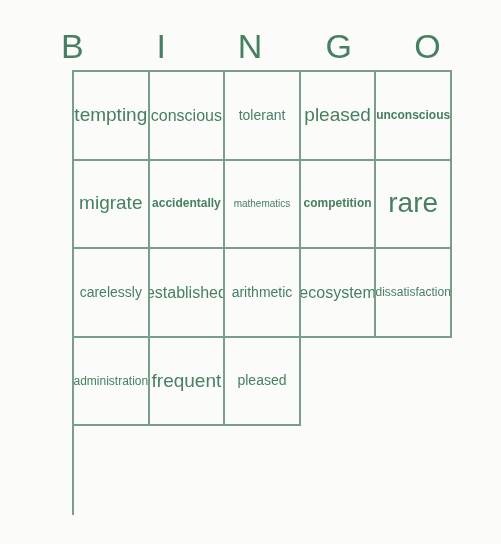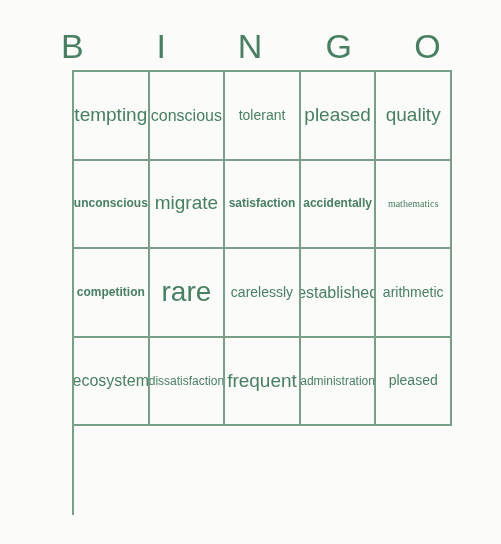--- a/index.html
+++ b/index.html
@@ -72,21 +72,21 @@
     text-align: center;
     white-space: nowrap;
     user-select: none;
   }
   
   .s-xl  { font-size: 28px; }
   .s-lg  { font-size: 19px; }
   .s-md  { font-size: 14px; }
   .s-sm  { font-size: 16px; }
   .s-xs  { font-size: 12px; font-weight: bold; }
-  .s-xxs { font-size: 10px; font-family: Liberation Serif, serif; }
+  .s-xxs { font-size: 10px; }
   .s-tiny{ font-size: 12px; }
 </style>
 </head>
 <body>
 
 <div id="card">
 
   <div id="header-row">
       <div class="header-letter">B</div>
       <div class="header-letter">I</div>
@@ -102,30 +102,24 @@
       <div class="bingo-cell">
         <span class="cell-text s-sm">conscious</span>
       </div>
       <div class="bingo-cell">
         <span class="cell-text s-md">tolerant</span>
       </div>
       <div class="bingo-cell">
         <span class="cell-text s-lg">pleased</span>
       </div>
       <div class="bingo-cell">
-        <span class="cell-text s-lg">quality</span>
-      </div>
-      <div class="bingo-cell">
         <span class="cell-text s-xs">unconscious</span>
       </div>
       <div class="bingo-cell">
         <span class="cell-text s-lg">migrate</span>
-      </div>
-      <div class="bingo-cell">
-        <span class="cell-text s-xs">satisfaction</span>
       </div>
       <div class="bingo-cell">
         <span class="cell-text s-xs">accidentally</span>
       </div>
       <div class="bingo-cell">
         <span class="cell-text s-xxs">mathematics</span>
       </div>
       <div class="bingo-cell">
         <span class="cell-text s-xs">competition</span>
       </div>
@@ -141,23 +135,23 @@
       <div class="bingo-cell">
         <span class="cell-text s-md">arithmetic</span>
       </div>
       <div class="bingo-cell">
         <span class="cell-text s-sm">ecosystem</span>
       </div>
       <div class="bingo-cell">
         <span class="cell-text s-tiny">dissatisfaction</span>
       </div>
       <div class="bingo-cell">
-        <span class="cell-text s-lg">frequent</span>
+        <span class="cell-text s-tiny">administration</span>
       </div>
       <div class="bingo-cell">
-        <span class="cell-text s-tiny">administration</span>
+        <span class="cell-text s-lg">frequent</span>
       </div>
       <div class="bingo-cell">
         <span class="cell-text s-md">pleased</span>
       </div>
     </div>
 
 </div>
 
 </body></html>

